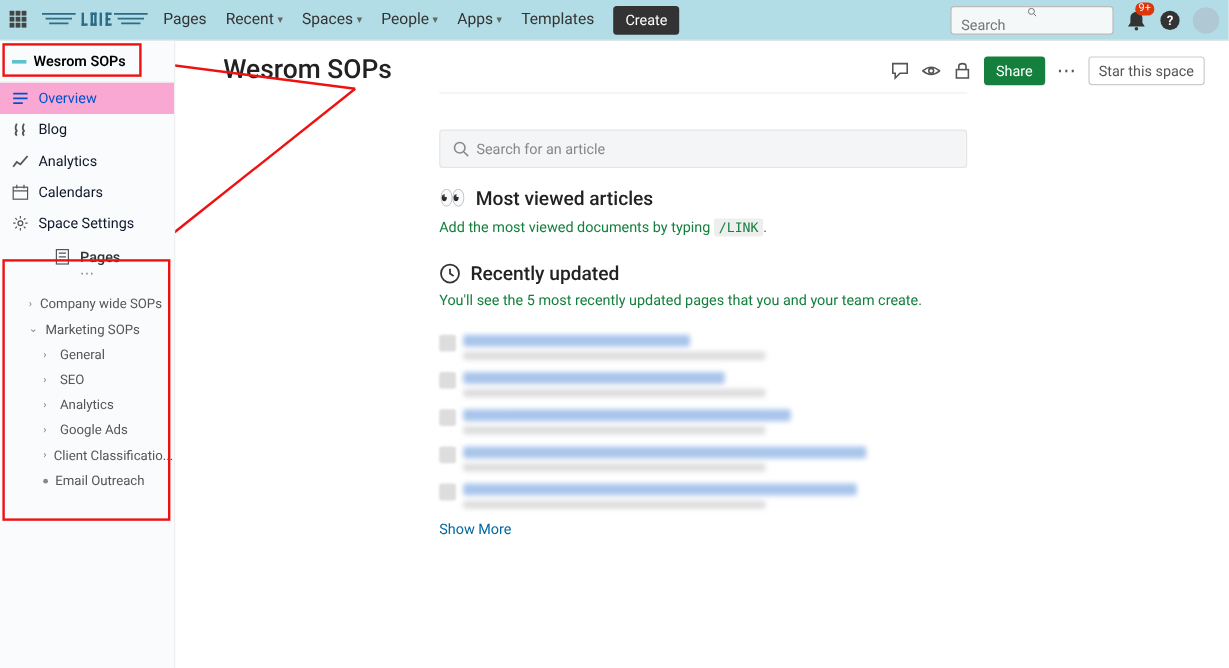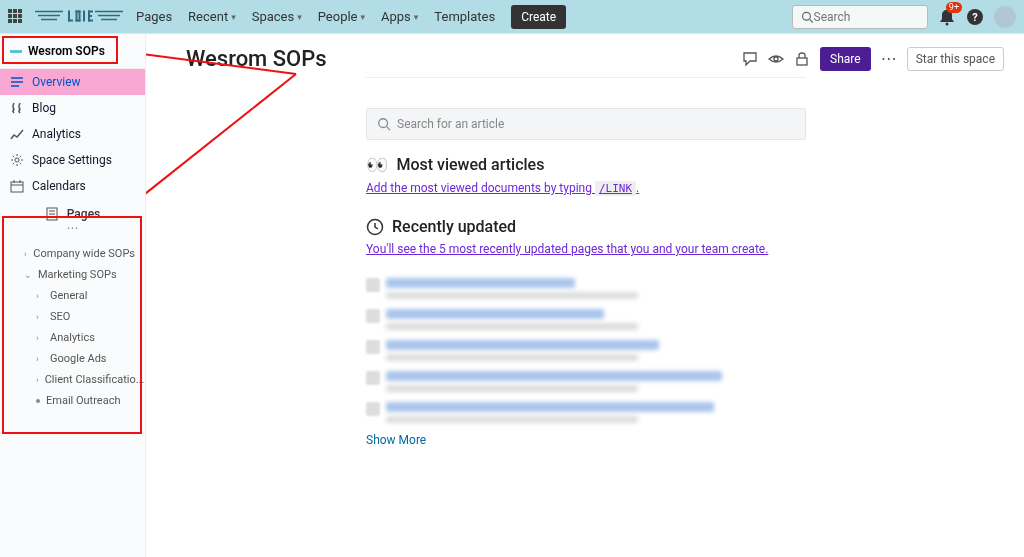--- a/index.html
+++ b/index.html
@@ -6,21 +6,21 @@
     body { width:1024px; height:557px; overflow:hidden; background:#fff; }
     .topbar { height:34px; background:#b3dde6; display:flex; align-items:center; padding:0 8px; gap:6px; border-bottom:1px solid #e5e5e5;}
     .apps-grid { width:16px; height:16px; display:grid; grid-template-columns:repeat(3,4px); grid-template-rows:repeat(3,4px); gap:1px; margin-right:4px;}
     .apps-grid span{background:#444;}
     .logo-svg{width:90px;height:18px;}
     .nav{display:flex;align-items:center;gap:4px;}
     .nav-item{color:#333;font-size:13px;padding:4px 6px;cursor:pointer;display:flex;align-items:center;gap:3px;}
     .nav-item .caret{font-size:9px;color:#666;}
     .btn-create{background:#333;color:#fff;font-size:12px;padding:5px 10px;border-radius:3px;margin-left:4px;}
     .top-right{margin-left:auto;display:flex;align-items:center;gap:10px;}
-    .search-box{display:flex;align-items:center;border:1px solid #bbb;border-radius:3px;background:#f4f8f9;height:24px;padding:0 8px;width:136px;}
+    .search-box{display:flex;align-items:center;border:1px solid #bbb;border-radius:3px;background:#f4f8f9;height:24px;padding:0 8px;width:136px;flex-direction:column;}
     .search-box input{border:none;outline:none;font-size:12px;background:transparent;width:100%;}
     .icon-btn{width:18px;height:18px;position:relative;cursor:pointer;}
     .bell-badge{position:absolute;top:-6px;right:-6px;background:#de350b;color:#fff;border-radius:8px;font-size:9px;padding:0 3px;line-height:11px;}
     .avatar{width:22px;height:22px;border-radius:50%;background:#b0c8d4;}
     .layout{display:flex;height:calc(557px - 34px);}
     .sidebar{width:146px;border-right:1px solid #eee;background:#fafbfc;overflow:auto;position:relative;}
     .space-hdr{display:flex;align-items:center;gap:6px;padding:10px 10px;font-size:12px;font-weight:600;border-bottom:1px solid #eee;}
     .space-hdr .bar{width:12px;height:3px;background:#5fc1cc;}
     .side-link{display:flex;align-items:center;gap:8px;font-size:12px;color:#0f172a;padding:6px 10px;cursor:pointer;}
     .side-link.active{background:#f9a8d4;color:#0052cc;}
@@ -30,27 +30,27 @@
     .tree-item{display:flex;align-items:center;gap:6px;font-size:11px;color:#555;padding:4px 10px 4px 24px;cursor:pointer;white-space:nowrap;overflow:hidden;text-overflow:ellipsis;}
     .tree-item.sub{padding-left:36px;}
     .tree-item.leaf{padding-left:36px;}
     .tree-item .chev{font-size:9px;color:#888;width:8px;}
     .tree-item .dot{width:4px;height:4px;border-radius:50%;background:#888;}
     .main{flex:1;padding:12px 20px 12px 40px;overflow:auto;position:relative;}
     .page-head{display:flex;align-items:center;margin-bottom:6px;}
     .page-title{font-size:22px;font-weight:500;color:#222;}
     .head-actions{margin-left:auto;display:flex;align-items:center;gap:10px;}
     .head-ic{font-size:16px;color:#555;cursor:pointer;}
-    .btn-share{background:#4c1d95;color:#fff;font-size:12px;padding:5px 10px;border-radius:3px;}
+    .btn-share{background:#15803d;color:#fff;font-size:12px;padding:5px 10px;border-radius:3px;}
     .btn-star{border:1px solid #ccc;color:#555;font-size:12px;padding:4px 8px;border-radius:3px;}
     .hr{height:1px;background:#eee;margin:4px 0 30px 0;max-width:440px;margin-left:180px;}
     .content{max-width:440px;margin-left:180px;}
     .article-search{display:flex;align-items:center;gap:6px;background:#f4f5f7;border:1px solid #e5e5e5;border-radius:3px;padding:8px 10px;font-size:12px;color:#888;margin-bottom:14px;}
     .sect-head{display:flex;align-items:center;gap:8px;font-size:16px;font-weight:500;color:#222;margin-bottom:6px;}
-    .sect-desc{font-size:12px;color:#6d28d9;margin-bottom:22px;text-decoration:underline;}
+    .sect-desc{font-size:12px;color:#15803d;margin-bottom:22px;}
     .link-code{background:#eee;padding:1px 4px;border-radius:2px;font-family:monospace;font-size:11px;}
     .update-item{display:flex;gap:6px;margin-bottom:10px;}
     .upd-ic{width:14px;height:14px;background:#ddd;border-radius:2px;flex-shrink:0;filter:blur(1px);}
     .upd-body{flex:1;}
     .upd-title{height:10px;background:#a9c5eb;border-radius:2px;margin-bottom:4px;filter:blur(2px);}
     .upd-meta{height:7px;background:#ddd;border-radius:2px;width:60%;filter:blur(2px);}
     .show-more{color:#0369a1;font-size:12px;cursor:pointer;margin-top:6px;}
     .annotation{position:absolute;border:2px solid #e11;pointer-events:none;}
     svg.ico{width:14px;height:14px;}
   </style>
@@ -169,36 +169,36 @@
           <span class="ic">
             <svg class="ico" viewBox="0 0 14 14">
               <path d="M1 12 L4 8 L7 10 L13 3" stroke="currentColor" fill="none" stroke-width="1.5"></path>
             </svg>
           </span>
           <span>Analytics</span>
         </div>
         <div class="side-link">
           <span class="ic">
             <svg class="ico" viewBox="0 0 14 14">
-              <circle cx="7" cy="7" r="2" stroke="currentColor" fill="none"></circle>
-              <path d="M7 1 L7 3 M7 11 L7 13 M1 7 L3 7 M11 7 L13 7 M2.8 2.8 L4.2 4.2 M9.8 9.8 L11.2 11.2 M11.2 2.8 L9.8 4.2 M4.2 9.8 L2.8 11.2" stroke="currentColor"></path>
-            </svg>
-          </span>
-          <span>Space Settings</span>
-        </div>
-        <div class="side-link">
-          <span class="ic">
-            <svg class="ico" viewBox="0 0 14 14">
               <rect x="1" y="3" width="12" height="10" stroke="currentColor" fill="none"></rect>
               <line x1="1" y1="6" x2="13" y2="6" stroke="currentColor"></line>
               <line x1="4" y1="1" x2="4" y2="4" stroke="currentColor"></line>
               <line x1="10" y1="1" x2="10" y2="4" stroke="currentColor"></line>
             </svg>
           </span>
           <span>Calendars</span>
+        </div>
+        <div class="side-link">
+          <span class="ic">
+            <svg class="ico" viewBox="0 0 14 14">
+              <circle cx="7" cy="7" r="2" stroke="currentColor" fill="none"></circle>
+              <path d="M7 1 L7 3 M7 11 L7 13 M1 7 L3 7 M11 7 L13 7 M2.8 2.8 L4.2 4.2 M9.8 9.8 L11.2 11.2 M11.2 2.8 L9.8 4.2 M4.2 9.8 L2.8 11.2" stroke="currentColor"></path>
+            </svg>
+          </span>
+          <span>Space Settings</span>
         </div>
       </div>
     <div class="side-hdr">
       <span style="display:flex;align-items:center;gap:8px;">
         <svg class="ico" viewBox="0 0 14 14">
             <rect x="2" y="1" width="10" height="12" stroke="#555" fill="none"></rect>
             <line x1="4" y1="4" x2="10" y2="4" stroke="#555"></line>
             <line x1="4" y1="7" x2="10" y2="7" stroke="#555"></line>
             <line x1="4" y1="10" x2="8" y2="10" stroke="#555"></line>
           </svg>

